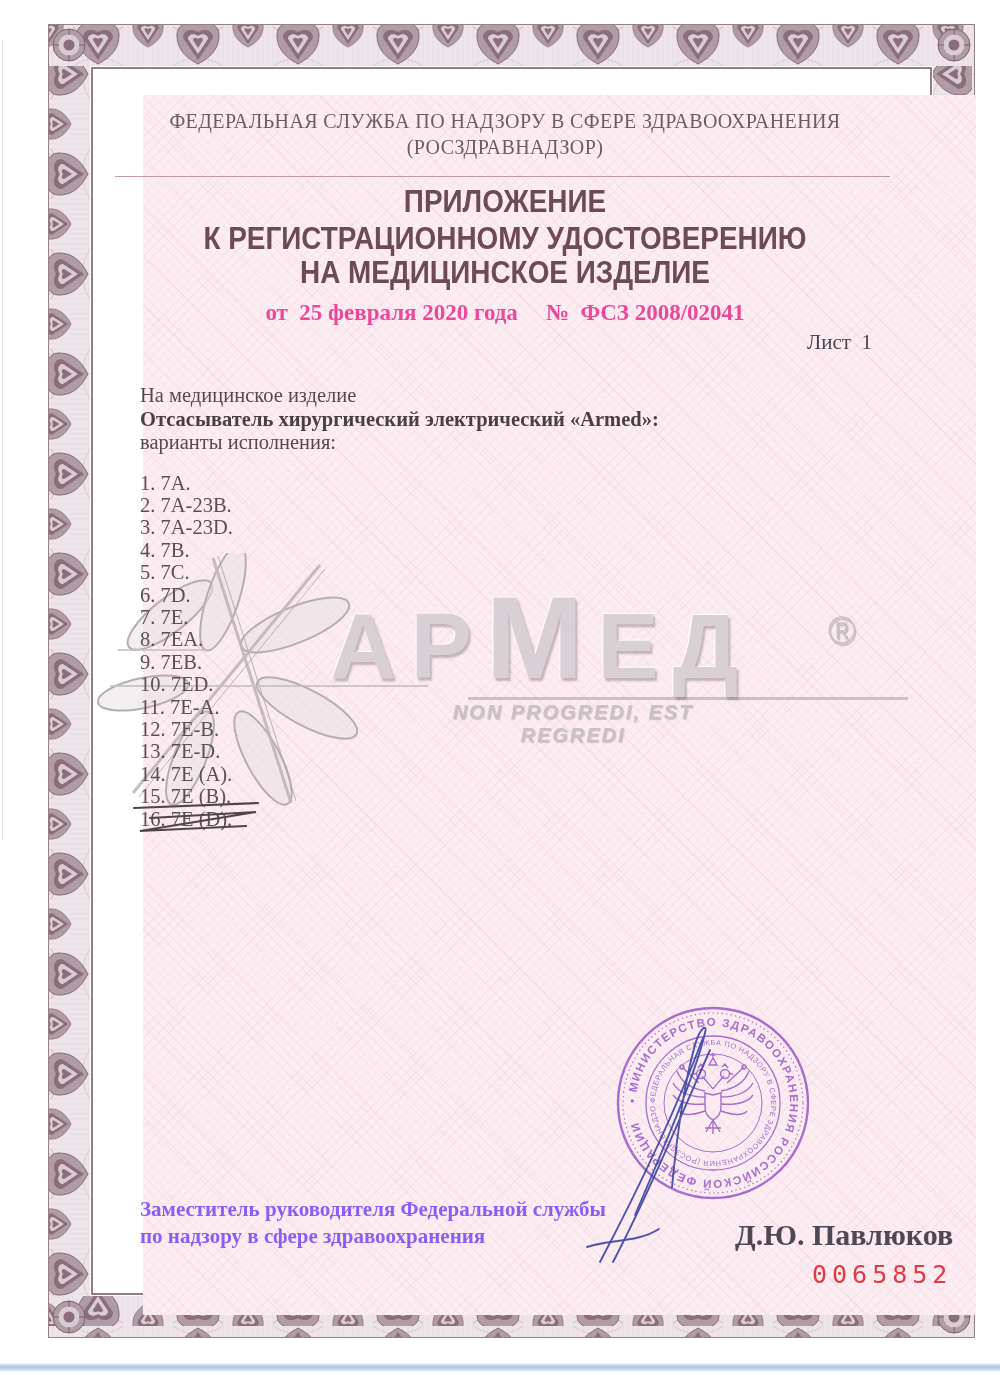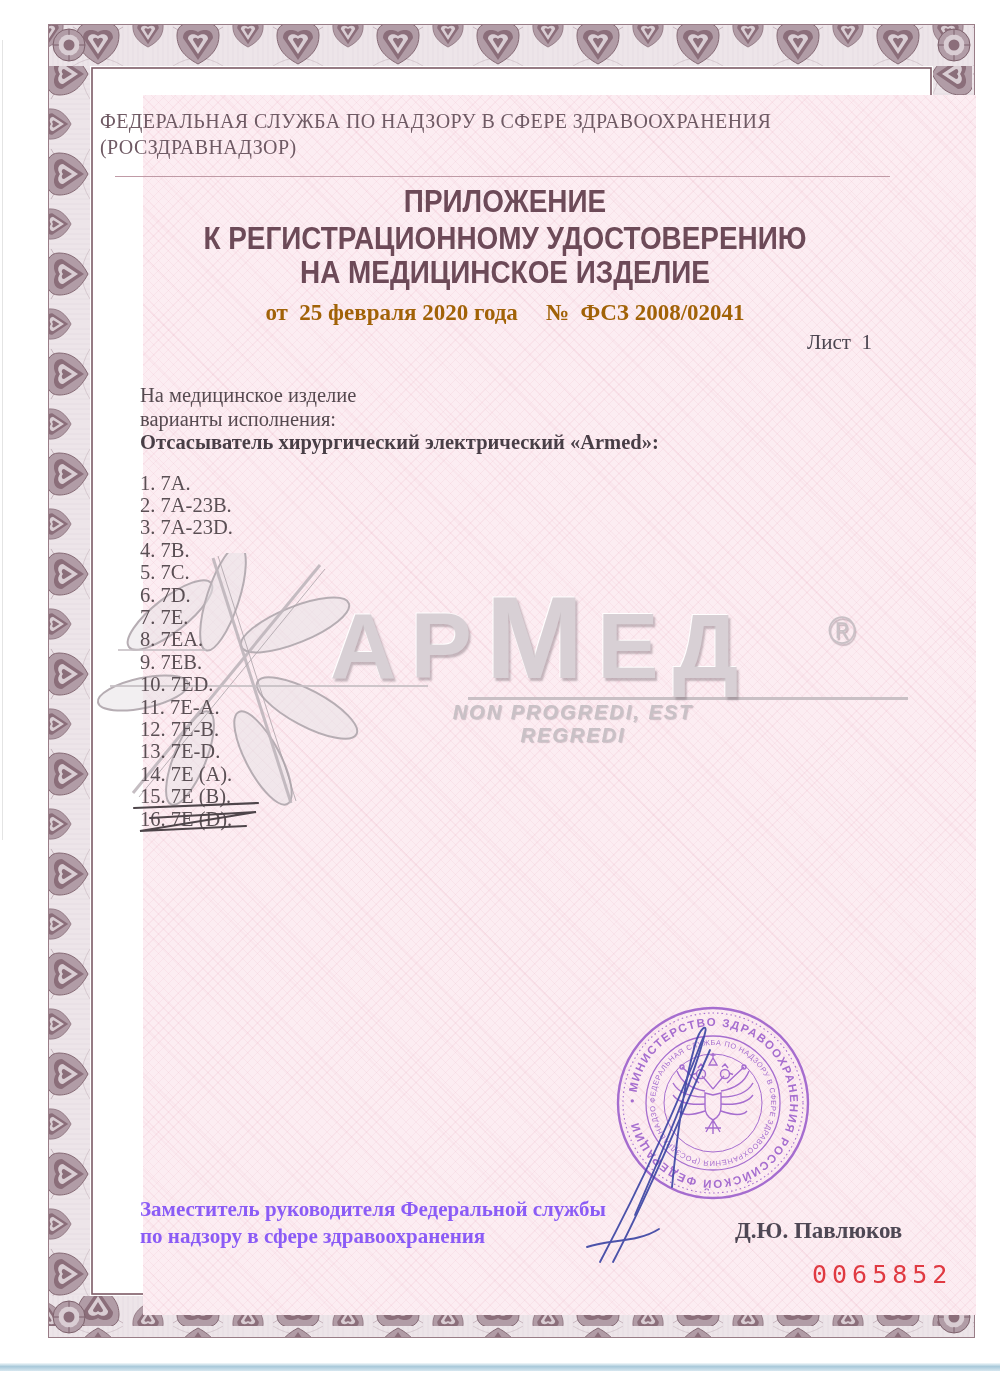--- a/index.html
+++ b/index.html
@@ -12,31 +12,31 @@
   
   .cert{position:absolute;left:48px;top:24px;width:927px;height:1314px;}
   .border-svg{position:absolute;left:0;top:0;width:927px;height:1314px;}
   .field{position:absolute;left:95px;top:71px;width:833px;height:1220px;
         background:
          repeating-linear-gradient(45deg, rgba(226,140,165,.10) 0 1px, transparent 1px 7px),
          repeating-linear-gradient(-45deg, rgba(226,140,165,.10) 0 1px, transparent 1px 7px),
          repeating-linear-gradient(45deg, rgba(214,120,150,.05) 0 2px, transparent 2px 34px),
          #fcedf2;}
   
-  .agency{position:absolute;left:100px;top:108px;width:810px;text-align:left;
+  .agency{position:absolute;left:100px;top:108px;width:810px;text-align:center;
         color:#6f5a64;font-size:20px;letter-spacing:.4px;line-height:26px;}
   .sep{position:absolute;left:115px;top:176px;width:775px;height:1px;background:#c09aa6;}
   .title{position:absolute;left:100px;width:810px;text-align:center;
         font-family:"Liberation Sans",sans-serif;font-weight:bold;color:#6d4a58;
         transform:scaleX(.9);}
   .title1{top:184px;font-size:31px;}
   .title2{top:221px;font-size:31px;}
   .title3{top:255px;font-size:31px;}
   .date-row{position:absolute;left:100px;top:300px;width:810px;display:flex;justify-content:center;gap:28px;
-        font-weight:bold;font-size:23px;color:#a16207;align-items:center;}
+        font-weight:bold;font-size:23px;color:#ec4899;align-items:center;}
   .date-row span{white-space:pre;}
   .sheet{position:absolute;left:95px;top:330px;width:777px;text-align:right;
         font-size:21px;font-weight:400;color:#4b4550;white-space:pre;}
   .body-block{position:absolute;left:140px;top:384px;width:560px;color:#55494f;font-size:20.5px;}
   .body-line{line-height:23.5px;}
   .device{font-weight:bold;color:#483e46;}
   .variants{margin-top:17px;}
   .variant-item{line-height:22.4px;color:#5a4f54;}
   
   .scribble{position:absolute;left:128px;top:798px;}
@@ -57,21 +57,21 @@
   .tagline{position:absolute;left:398px;top:701px;width:350px;text-align:center;
         font-family:"Liberation Sans",sans-serif;font-style:italic;font-weight:bold;
         font-size:20px;letter-spacing:2px;color:#c9c1c6;
         text-shadow:1px 1px 1px rgba(130,115,125,.35);}
   
   .stamp{position:absolute;left:610px;top:1000px;opacity:.88;}
   .signature{position:absolute;left:575px;top:1015px;}
   
   .signoff{position:absolute;left:140px;top:1196px;width:480px;
         font-weight:bold;font-size:21px;color:#8b5cf6;line-height:27px;}
-  .signer{position:absolute;left:735px;top:1218px;font-weight:bold;font-size:23px;color:#4e4754;}
+  .signer{position:absolute;left:735px;top:1218px;font-weight:bold;font-size:30px;color:#4e4754;}
   .serial{position:absolute;left:812px;top:1260px;font-family:"DejaVu Sans Mono",monospace;
         font-size:25px;letter-spacing:5px;color:#e03a42;}
 </style>
 </head>
 <body>
 
 <div class="page">
 
   <div class="scan-left"></div>
 
@@ -166,22 +166,22 @@
 
   <div class="date-row">
     <span>от  25 февраля 2020 года</span>
     <span>№  ФСЗ 2008/02041</span>
   </div>
 
   <div class="sheet">Лист  1</div>
 
   <div class="body-block">
     <div class="body-line">На медицинское изделие</div>
+    <div class="body-line device">Отсасыватель хирургический электрический «Armed»:</div>
     <div class="body-line">варианты исполнения:</div>
-    <div class="body-line device">Отсасыватель хирургический электрический «Armed»:</div>
     <div class="variants">
       <div class="variant-item">1. 7A.</div>
       <div class="variant-item">2. 7A-23B.</div>
       <div class="variant-item">3. 7A-23D.</div>
       <div class="variant-item">4. 7B.</div>
       <div class="variant-item">5. 7C.</div>
       <div class="variant-item">6. 7D.</div>
       <div class="variant-item">7. 7E.</div>
       <div class="variant-item">8. 7EA.</div>
       <div class="variant-item">9. 7EB.</div>

